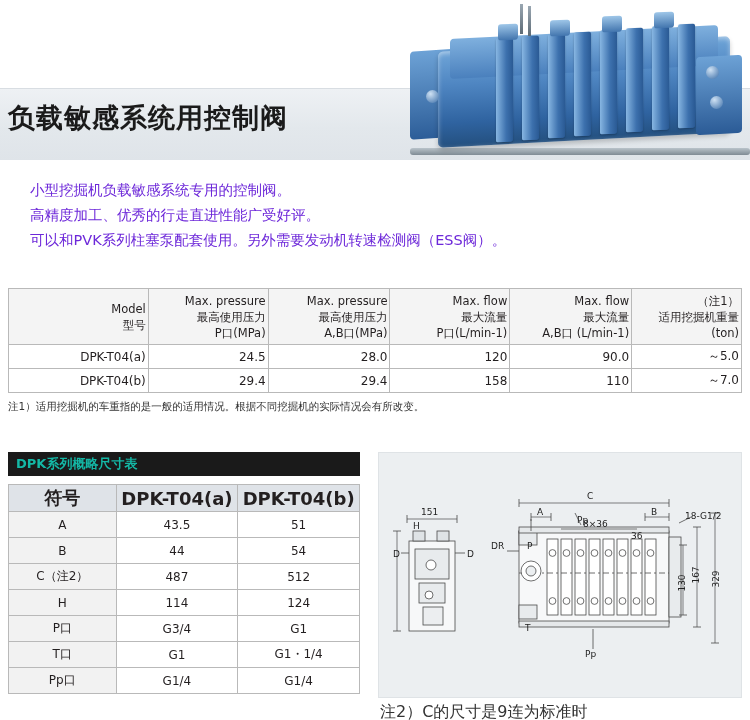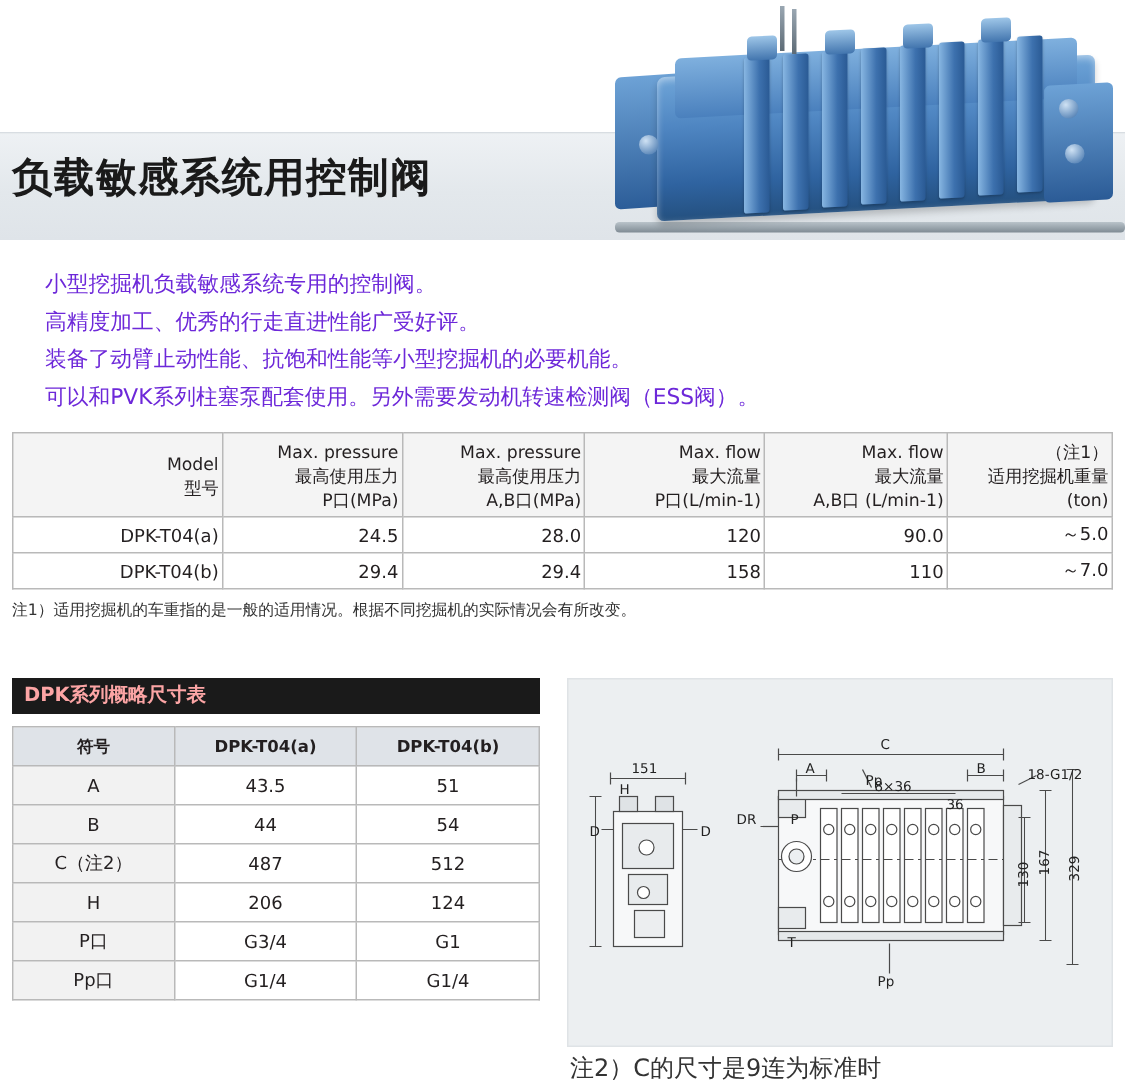--- a/index.html
+++ b/index.html
@@ -151,40 +151,40 @@
     font-size: 10.5px;
     color: #333;
   }
 
   
   .dim-head {
     position: absolute;
     left: 8px; top: 452px;
     width: 352px; height: 24px;
     background: #1a1a1a;
-    color: #fca5a5;
+    color: #14b8a6;
     font-size: 13px;
     font-weight: bold;
     line-height: 24px;
     padding-left: 8px;
   }
   .dim-wrap { position: absolute; left: 8px; top: 484px; width: 352px; }
   table.dim {
     width: 352px;
     border-collapse: collapse;
     font-size: 12px;
     text-align: center;
   }
   table.dim th, table.dim td {
     border: 1px solid #b9b9b9;
     height: 26px;
     font-weight: normal;
     color: #231f20;
   }
-  table.dim thead th { background: #dfe3e8; font-size: 11px; font-weight: bold; }
+  table.dim thead th { background: #dfe3e8; font-size: 18px; font-weight: bold; }
   table.dim tbody td:first-child { background: #f2f2f2; }
   .col-sym { width: 108px; }
   .col-a { width: 122px; }
   .col-b { width: 122px; }
 
   
   .draw-panel {
     position: absolute;
     left: 378px; top: 452px;
     width: 364px; height: 246px;
@@ -232,21 +232,20 @@
       <div class="vp-knob" style="left:300px; top:92px;"></div>
       <div class="vp-knob" style="left:16px; top:86px;"></div>
     </div>
 
     <div class="hero-title">负载敏感系统用控制阀</div>
   </div>
 
   <div class="desc">
     <p>小型挖掘机负载敏感系统专用的控制阀。</p>
     <p>高精度加工、优秀的行走直进性能广受好评。</p>
-    <p>装备了动臂止动性能、抗饱和性能等小型挖掘机的必要机能。</p>
     <p>可以和PVK系列柱塞泵配套使用。另外需要发动机转速检测阀（ESS阀）。</p>
   </div>
 
   <div class="spec-wrap">
     <table class="spec">
       <thead>
         <tr>
           <th style="width:140px">
             <div>Model</div>
             <div>型号</div>
@@ -324,27 +323,32 @@
           <td>44</td>
           <td>54</td>
         </tr>
         <tr>
           <td>C（注2）</td>
           <td>487</td>
           <td>512</td>
         </tr>
         <tr>
           <td>H</td>
-          <td>206</td>
+          <td>114</td>
           <td>124</td>
         </tr>
         <tr>
           <td>P口</td>
           <td>G3/4</td>
           <td>G1</td>
+        </tr>
+        <tr>
+          <td>T口</td>
+          <td>G1</td>
+          <td>G1・1/4</td>
         </tr>
         <tr>
           <td>Pp口</td>
           <td>G1/4</td>
           <td>G1/4</td>
         </tr>
       </tbody>
     </table>
   </div>
 

